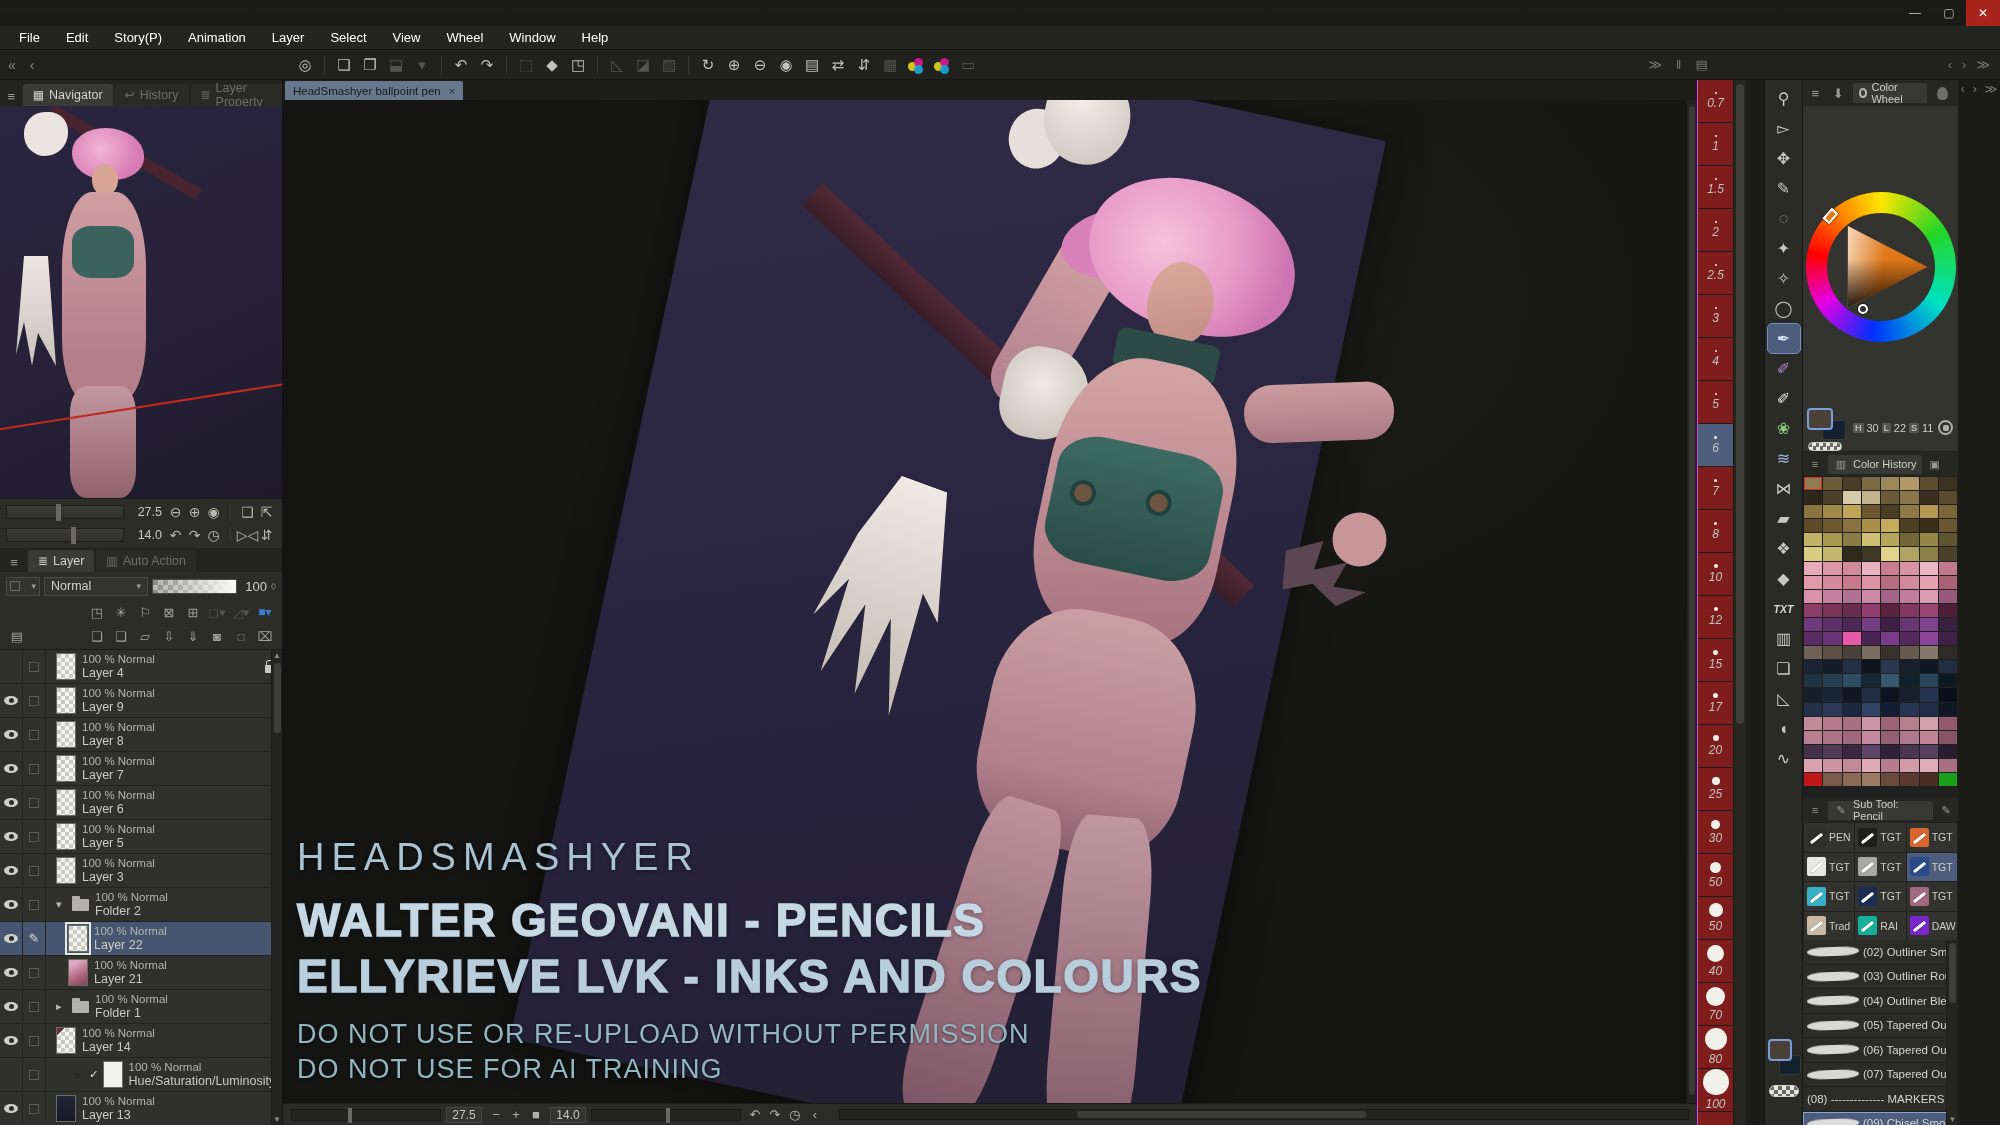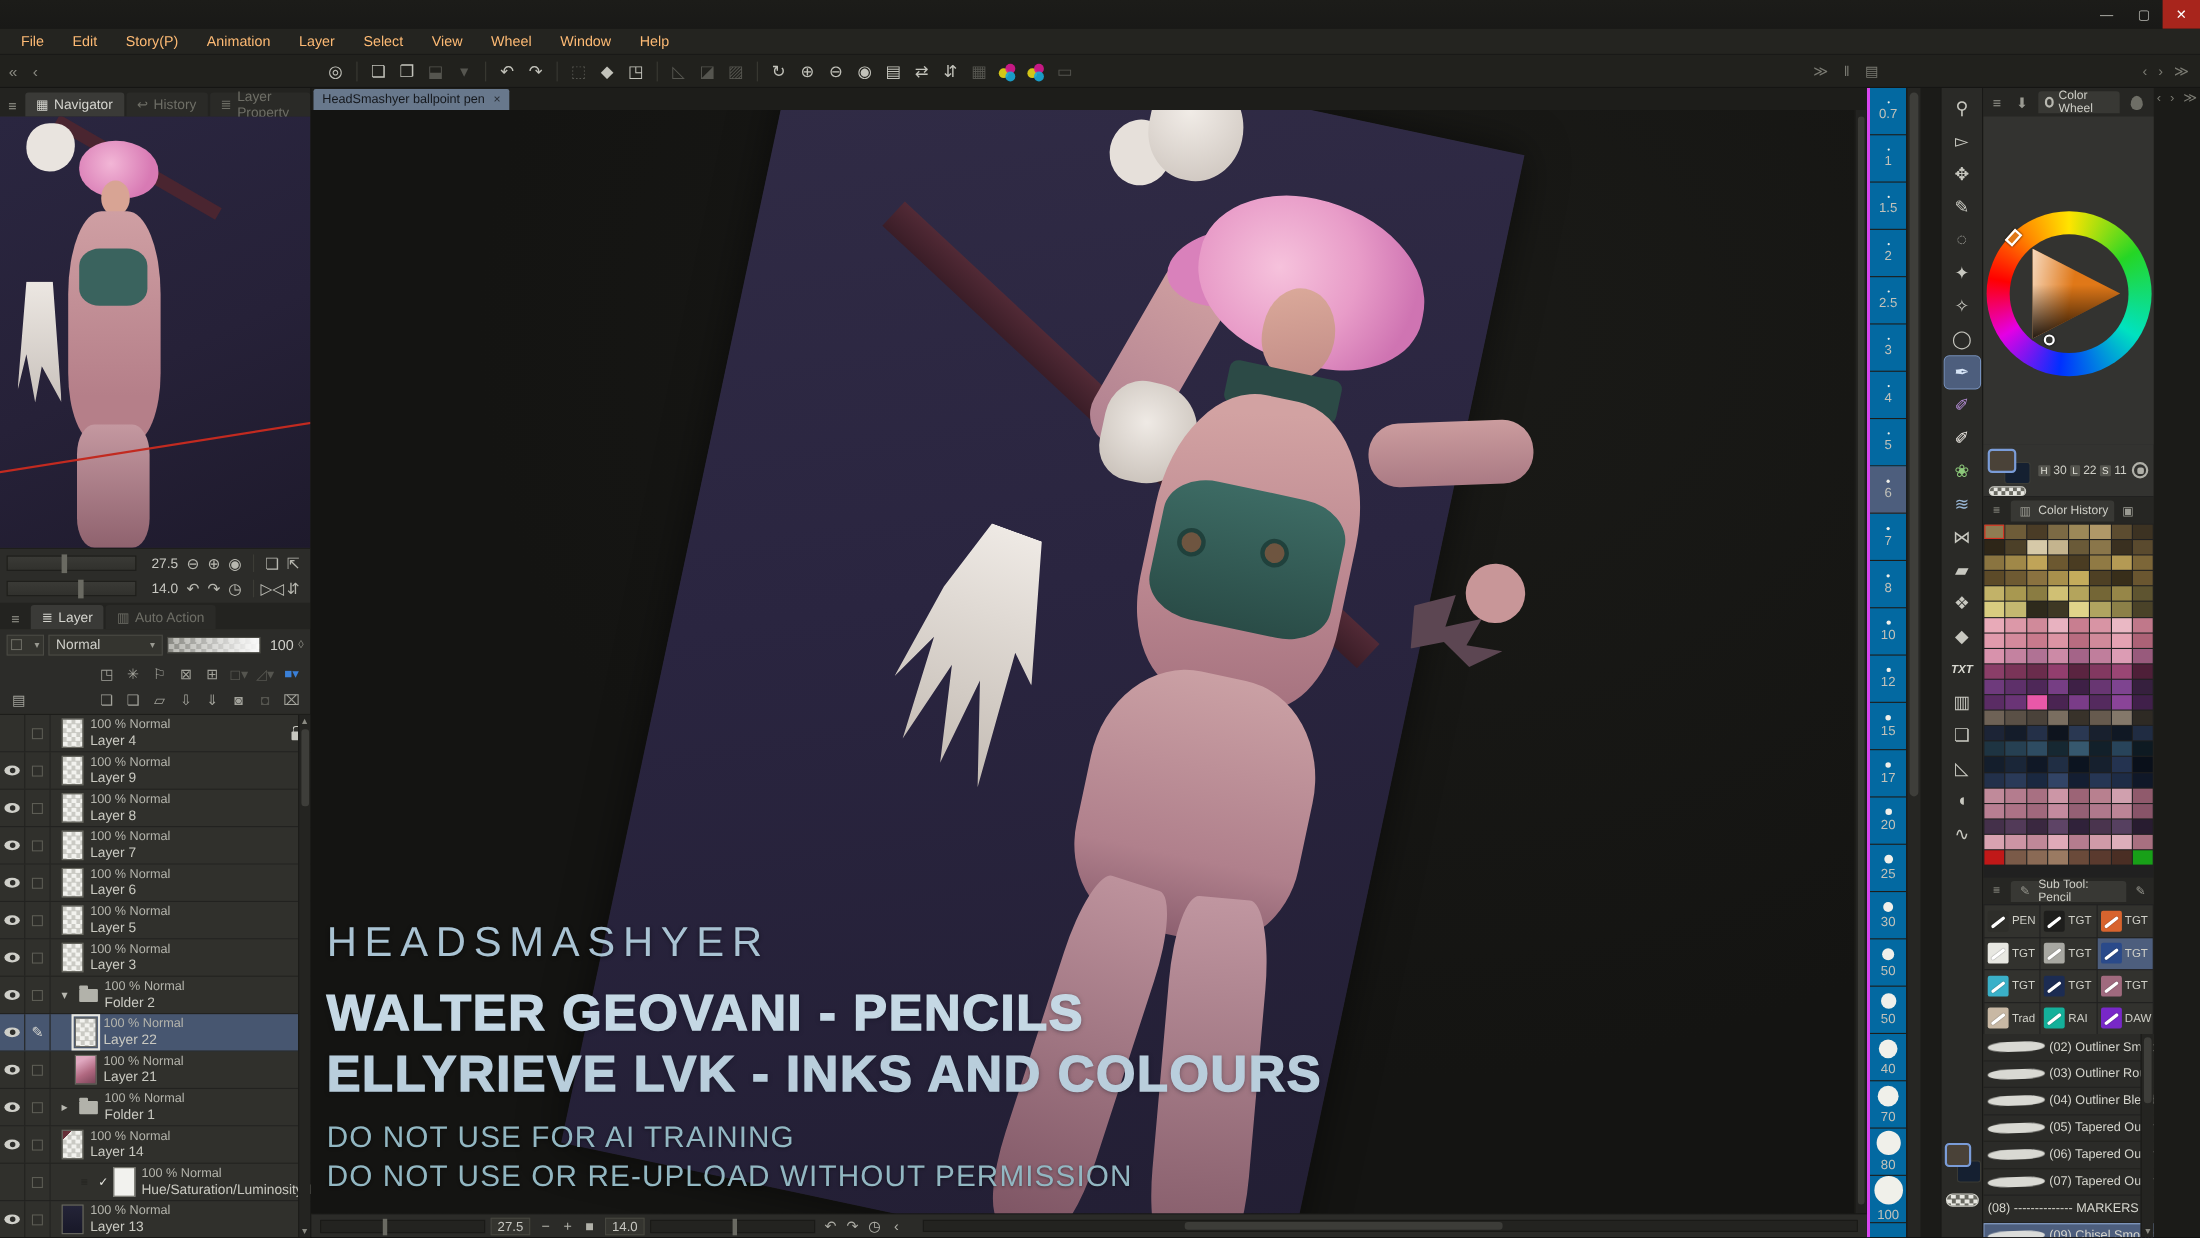--- a/index.html
+++ b/index.html
@@ -6,21 +6,21 @@
   *{box-sizing:border-box;}
   .window{position:relative;width:2000px;height:1125px;background:#161614;overflow:hidden;
     font-family:"Liberation Sans",sans-serif;color:#c6c6c0;font-size:13px;-webkit-font-smoothing:antialiased;}
   
   .titlebar{height:26px;background:linear-gradient(#1c1c19,#191917);display:flex;align-items:center;position:relative;}
   .title-text{position:absolute;left:0;right:0;text-align:center;color:#9a9a94;font-size:12.5px;}
   .win-controls{margin-left:auto;display:flex;height:100%;z-index:2;}
   .win-btn{width:34px;display:flex;align-items:center;justify-content:center;color:#b8b8b2;font-size:12px;}
   .win-btn.close{background:#a8251c;color:#fff;}
   .menubar{height:24px;background:#242420;display:flex;align-items:center;padding-left:6px;border-bottom:1px solid #191917;}
-  .menu-item{padding:0 13px;line-height:24px;color:#fdba74;font-size:13px;}
+  .menu-item{padding:0 13px;line-height:24px;color:#ffffff;font-size:13px;}
   .toolbar{height:30px;background:#21211d;display:flex;align-items:center;border-bottom:1px solid #151513;}
   .tb-left{width:283px;display:flex;align-items:center;gap:14px;padding-left:8px;color:#8a8a82;font-size:14px;flex:none;}
   .tb-groups{display:flex;align-items:center;gap:2px;padding-left:10px;}
   .tb-icon{min-width:24px;height:24px;display:flex;align-items:center;justify-content:center;color:#c2c2ba;font-size:15px;}
   .tb-icon.dim{color:#55554f;}
   .tb-sep{width:1px;height:18px;background:#3a3a34;margin:0 5px;}
   .cmy{position:relative;}
   .cmy i{position:absolute;width:9px;height:9px;border-radius:50%;opacity:.9;}
   .cmy .c1{background:#e8d818;left:4px;top:9px;}
   .cmy .c2{background:#d81890;left:10px;top:5px;}
@@ -138,21 +138,21 @@
   .canvas-status{height:22px;background:#2b2b28;border-top:1px solid #1b1b18;display:flex;align-items:center;gap:5px;padding:0 8px;flex:none;}
   .cs-slider{width:150px;height:12px;background:#232320;border:1px solid #1a1a17;position:relative;}
   .cs-slider i{position:absolute;top:-2px;width:4px;height:15px;background:#6a6a62;}
   .cs-val{width:36px;text-align:center;color:#c6c6c0;font-size:12px;background:#34342f;border:1px solid #46463f;height:16px;line-height:15px;}
   .cs-btn{min-width:18px;height:18px;display:flex;align-items:center;justify-content:center;color:#b0b0a8;font-size:13px;}
   .hscroll{flex:1;height:11px;background:#232320;border:1px solid #1a1a17;position:relative;margin-left:10px;}
   .hscroll i{position:absolute;left:28%;width:34%;top:1px;bottom:1px;background:#3c3c38;border-radius:3px;}
   .vscroll{position:absolute;right:0;top:20px;bottom:22px;width:11px;background:#222220;border-left:1px solid #1a1a18;}
   .vscroll i{position:absolute;left:2px;right:2px;top:6px;bottom:8px;background:#3a3a36;border-radius:4px;}
   
-  .brush-col{width:36px;flex:none;background:#0369a1;border-left:3px solid #d946ef;display:flex;flex-direction:column;overflow:hidden;}
+  .brush-col{width:36px;flex:none;background:#7f1d1d;border-left:1px solid #d946ef;display:flex;flex-direction:column;overflow:hidden;font-style:italic;}
   .bs-item{height:43px;display:flex;flex-direction:column;align-items:center;justify-content:center;gap:2px;border-bottom:1px solid #1d1d1a;flex:none;}
   .bs-item.sel{background:#4d5e7d;}
   .bs-dot{background:#f0f0ea;border-radius:50%;flex:none;}
   .bs-label{font-size:12px;color:#c2c2ba;}
   .bs-scroll{width:13px;flex:none;background:#26262З;background:#262623;border-left:1px solid #18181五;border-left:1px solid #181815;position:relative;}
   .bs-scroll i{position:absolute;left:2px;right:2px;top:4px;height:640px;background:#3e3e3a;border-radius:5px;}
   .gap-strip{width:18px;flex:none;background:#1b1b18;}
   
   .tool-strip{width:38px;flex:none;background:#2a2a27;border-left:1px solid #151513;display:flex;flex-direction:column;align-items:center;padding-top:4px;overflow:hidden;}
   .tool{width:32px;height:29px;display:flex;align-items:center;justify-content:center;flex:none;border-radius:4px;}
@@ -668,22 +668,22 @@
           <div class="ab legR"></div>
           <div class="ab clawL"></div>
           <div class="ab spikes"></div>
           <div class="ab handR"></div>
         </div>
         <div class="overlay-text">
           <p class="ov-title">HEADSMASHYER</p>
           <p class="ov-credit">WALTER GEOVANI - PENCILS</p>
           <p class="ov-credit second">ELLYRIEVE LVK - INKS AND COLOURS</p>
           <div class="ov-gap"></div>
+          <p class="ov-note">DO NOT USE OR RE-UPLOAD WITHOUT PERMISSION</p>
           <p class="ov-note">DO NOT USE FOR AI TRAINING</p>
-          <p class="ov-note">DO NOT USE OR RE-UPLOAD WITHOUT PERMISSION</p>
         </div>
       </div>
       <div class="vscroll">
           <i></i>
         </div>
       <div class="canvas-status">
         <div class="cs-slider">
             <i style="left:38%"></i>
           </div>
         <span class="cs-val">27.5</span>

